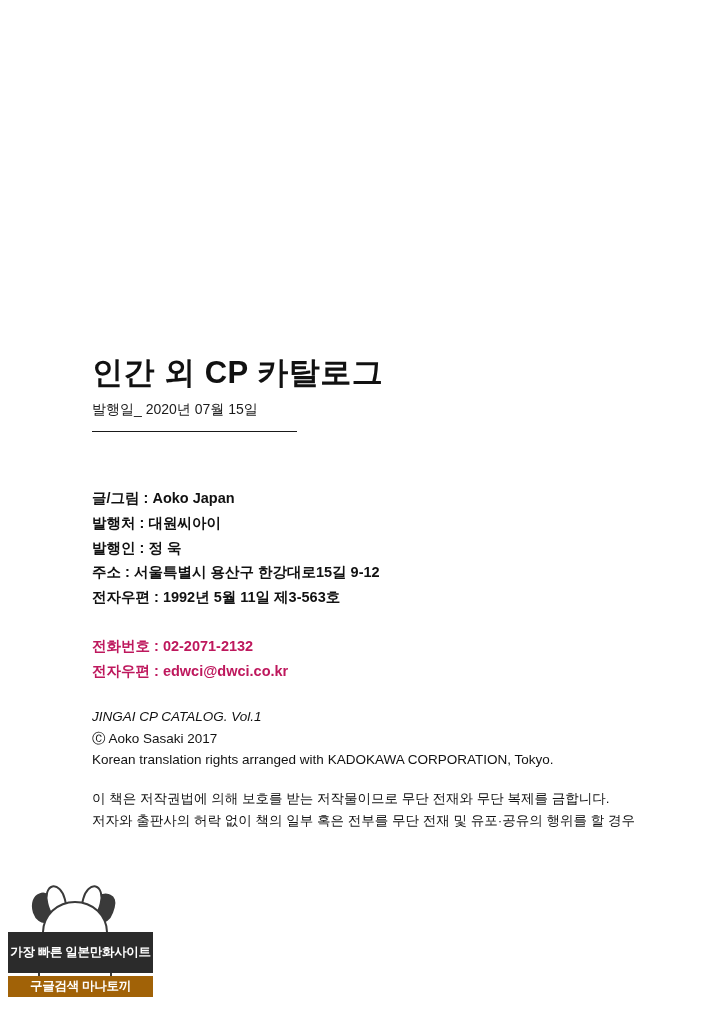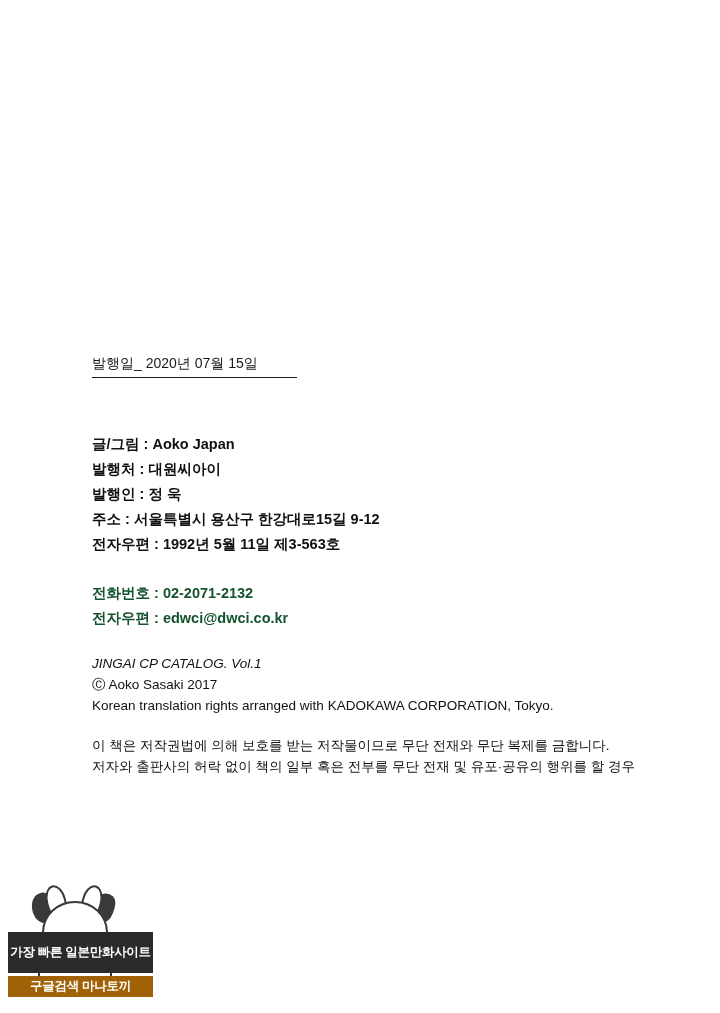--- a/index.html
+++ b/index.html
@@ -31,41 +31,41 @@
     font-weight: bold;
     letter-spacing: 0.5px;
     color: #111111;
     margin: 0 0 10px 0;
     line-height: 1.15;
   }
   .pubdate {
     font-size: 14px;
     color: #1a1a1a;
     margin: 0;
-    padding-bottom: 4px;
+    padding-bottom: 12px;
     border-bottom: 1.5px solid #1a1a1a;
     display: block;
     width: 205px;
   }
   .meta-block {
     margin-top: 54px;
   }
   .meta-line {
     font-size: 14.5px;
     line-height: 1.72;
     color: #111111;
     font-weight: bold;
   }
   .contact-block {
     margin-top: 24px;
   }
   .contact-line {
     font-size: 14.5px;
     line-height: 1.72;
-    color: #14532d;
+    color: #be185d;
     font-weight: bold;
   }
   .rights-block {
     margin-top: 22px;
   }
   .rights-line {
     font-size: 13.5px;
     line-height: 1.58;
     color: #111111;
   }
@@ -174,20 +174,21 @@
     letter-spacing: -0.3px;
   }
 </style>
 </head>
 <body>
 
 <div class="page">
 
   <div class="colophon">
 
+    <h1 class="book-title">인간 외 CP 카탈로그</h1>
     <div class="pubdate">발행일_ 2020년 07월 15일</div>
 
     <div class="meta-block">
       <div class="meta-line">글/그림 : Aoko Japan</div>
       <div class="meta-line">발행처 : 대원씨아이</div>
       <div class="meta-line">발행인 : 정 욱</div>
       <div class="meta-line">주소 : 서울특별시 용산구 한강대로15길 9-12</div>
       <div class="meta-line">전자우편 : 1992년 5월 11일 제3-563호</div>
     </div>
 

